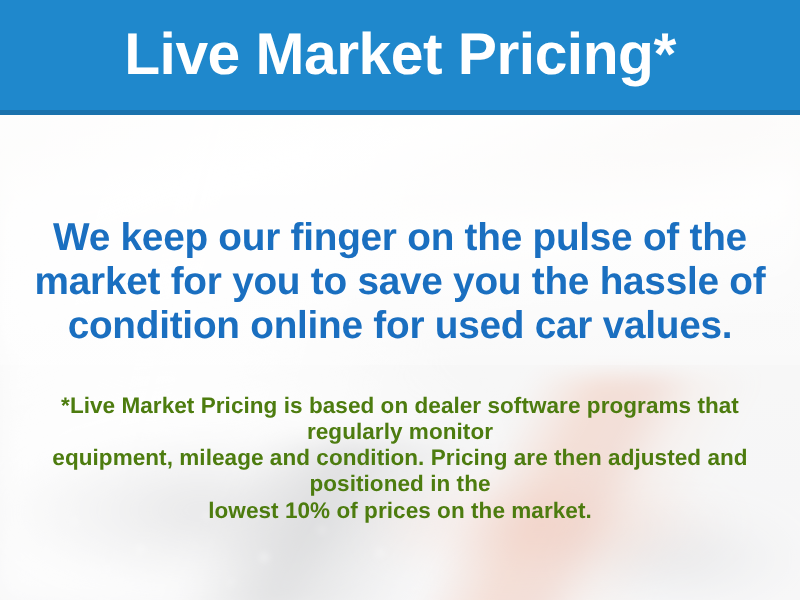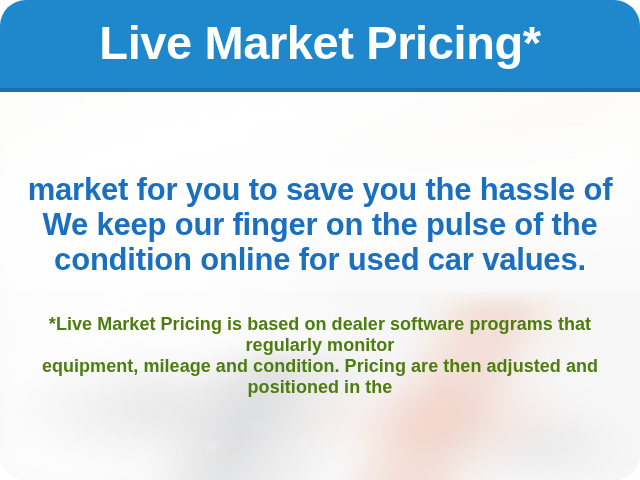--- a/index.html
+++ b/index.html
@@ -10,21 +10,20 @@
   body {
     font-family: "Liberation Sans", sans-serif;
   }
 
   #promo-card {
     position: relative;
     width: 640px;
     height: 480px;
     overflow: hidden;
     background: #f3f2f0;
-    border-radius: 26px;
   }
 
   
   .bg-photo {
     position: absolute;
     inset: 0;
     overflow: hidden;
   }
   .bg-layer {
     position: absolute;
@@ -297,24 +296,25 @@
     <div class="bg-veil-top"></div>
   </div>
 
   <div class="header-band">
     <h1 class="header-title">Live Market Pricing*</h1>
   </div>
 
   <div class="content">
 
     <div class="headline">
+      <span class="hl-line">We keep our finger on the pulse of the</span>
       <span class="hl-line">market for you to save you the hassle of</span>
-      <span class="hl-line">We keep our finger on the pulse of the</span>
       <span class="hl-line">condition online for used car values.</span>
     </div>
 
     <div class="disclaimer">
       <span class="dc-line">*Live Market Pricing is based on dealer software programs that regularly monitor</span>
       <span class="dc-line">equipment, mileage and condition. Pricing are then adjusted and positioned in the</span>
+      <span class="dc-line">lowest 10% of prices on the market.</span>
     </div>
 
   </div>
 </div>
 
 </body></html>

